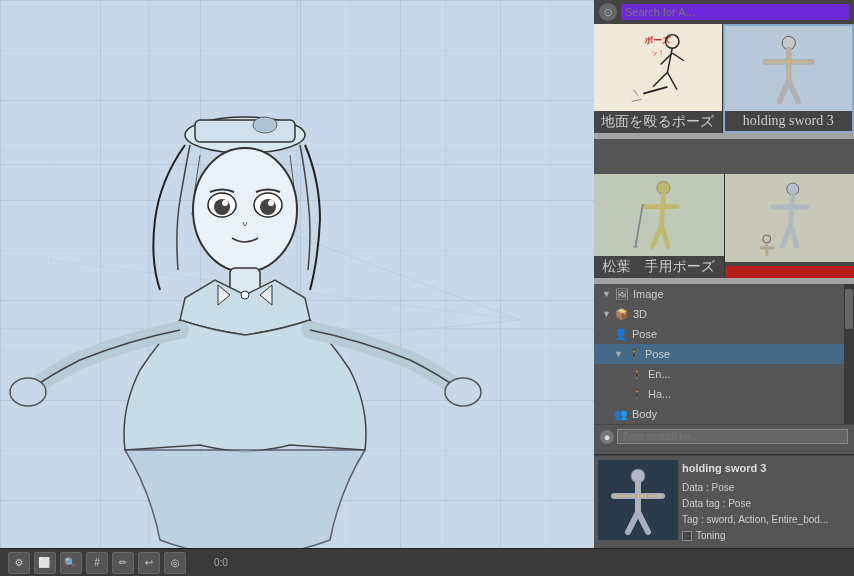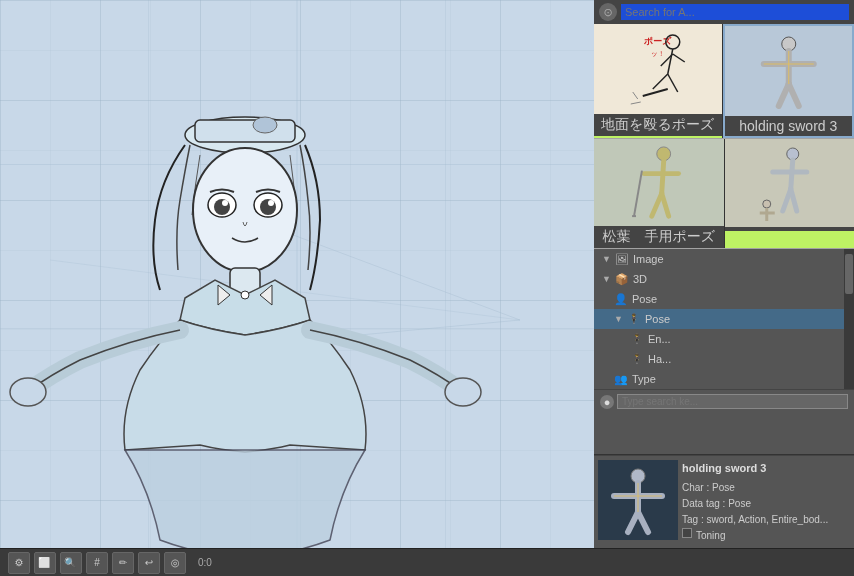--- a/index.html
+++ b/index.html
@@ -67,21 +67,21 @@
       display: flex;
       align-items: center;
       justify-content: center;
       color: #aaa;
       font-size: 11px;
       flex-shrink: 0;
     }
 
     .search-input-top {
       flex: 1;
-      background: #1d4ed8;
+      background: #6d28d9;
       border: none;
       color: #ccc;
       font-size: 11px;
       outline: none;
       padding: 2px 4px;
     }
 
     .tree-item {
       padding: 3px 8px;
       display: flex;
@@ -168,21 +168,21 @@
 
     .info-name {
       font-size: 11px;
       color: #ddd;
       font-weight: bold;
       margin-bottom: 2px;
     }
 
     .toning-row {
       display: flex;
-      align-items: flex-start;
+      align-items: center;
       gap: 4px;
     }
 
     .checkbox {
       width: 10px;
       height: 10px;
       border: 1px solid #888;
       background: #444;
       display: inline-block;
     }
@@ -208,29 +208,30 @@
       justify-content: center;
       cursor: pointer;
       font-size: 10px;
       color: #ccc;
       border-radius: 2px;
     }
 
     .coord-display {
       font-size: 10px;
       color: #aaa;
-      margin-left: 8px;
+      margin-left: 24px;
     }
 
     
     .top-thumbs-area {
       display: flex;
-      background: #bef264;
+      background: #b91c1c;
       height: 115px;
-      border-bottom: 1px solid #a3a3a3;
+      border-bottom: 6px solid #a3a3a3;
+      font-family: Liberation Serif, serif;
     }
 
     .top-thumb-item {
       flex: 1;
       display: flex;
       flex-direction: column;
       align-items: center;
       border-right: 1px solid #333;
       overflow: hidden;
     }
@@ -398,21 +399,21 @@
           <line x1="45" y1="58" x2="35" y2="80" stroke="#b0b0b0" stroke-width="6" stroke-linecap="round"></line>
           <line x1="45" y1="58" x2="55" y2="80" stroke="#b0b0b0" stroke-width="6" stroke-linecap="round"></line>
 
           <line x1="45" y1="25" x2="45" y2="58" stroke="#e8c050" stroke-width="1" opacity="0.8"></line>
           <line x1="20" y1="38" x2="70" y2="38" stroke="#e8c050" stroke-width="1" opacity="0.8"></line>
         </svg>
         <div class="top-thumb-label">holding sword 3</div>
       </div>
     </div>
 
-    <div class="top-thumbs-area" style="height:110px;">
+    <div class="top-thumbs-area" style="height:110px;margin-top:35px;">
 
       <div class="top-thumb-item">
         <svg width="100%" height="88" viewBox="0 0 90 88" style="background:#c0c8b8;">
 
           <circle cx="50" cy="15" r="7" fill="#c0b870" stroke="#888" stroke-width="1"></circle>
           <line x1="50" y1="22" x2="48" y2="55" stroke="#c0b870" stroke-width="5" stroke-linecap="round"></line>
           <line x1="30" y1="35" x2="65" y2="35" stroke="#c0b870" stroke-width="5" stroke-linecap="round"></line>
           <line x1="48" y1="55" x2="38" y2="78" stroke="#c0b870" stroke-width="5" stroke-linecap="round"></line>
           <line x1="48" y1="55" x2="55" y2="78" stroke="#c0b870" stroke-width="5" stroke-linecap="round"></line>
 
@@ -470,21 +471,21 @@
             <span>En...</span>
           </div>
 
           <div class="tree-item" style="padding-left:36px;">
             <span class="tree-icon">🕴</span>
             <span>Ha...</span>
           </div>
 
           <div class="tree-item" style="padding-left:20px;">
             <span class="tree-icon">👥</span>
-            <span>Type</span>
+            <span>Body</span>
           </div>
         </div>
         <div class="panel-scrollbar">
           <div class="panel-scrollbar-thumb"></div>
         </div>
       </div>
 
       <div class="tags-panel">
         <div class="search-row">
           <div class="search-dot">●</div>
@@ -501,21 +502,21 @@
           <line x1="16" y1="36" x2="64" y2="36" stroke="#a8b0c0" stroke-width="6" stroke-linecap="round"></line>
           <line x1="40" y1="52" x2="30" y2="72" stroke="#a8b0c0" stroke-width="6" stroke-linecap="round"></line>
           <line x1="40" y1="52" x2="50" y2="72" stroke="#a8b0c0" stroke-width="6" stroke-linecap="round"></line>
           <line x1="40" y1="23" x2="40" y2="52" stroke="#e8c050" stroke-width="1" opacity="0.7"></line>
           <line x1="16" y1="36" x2="64" y2="36" stroke="#e8c050" stroke-width="1" opacity="0.7"></line>
         </svg>
       </div>
       <div class="info-details">
         <div class="info-name">holding sword 3</div>
         <div>
-          <span>Char</span>
+          <span>Data</span>
           <span> : </span>
           <span>Pose</span>
         </div>
         <div>
           <span>Data tag</span>
           <span> : </span>
           <span>Pose</span>
         </div>
         <div>
           <span>Tag</span>

